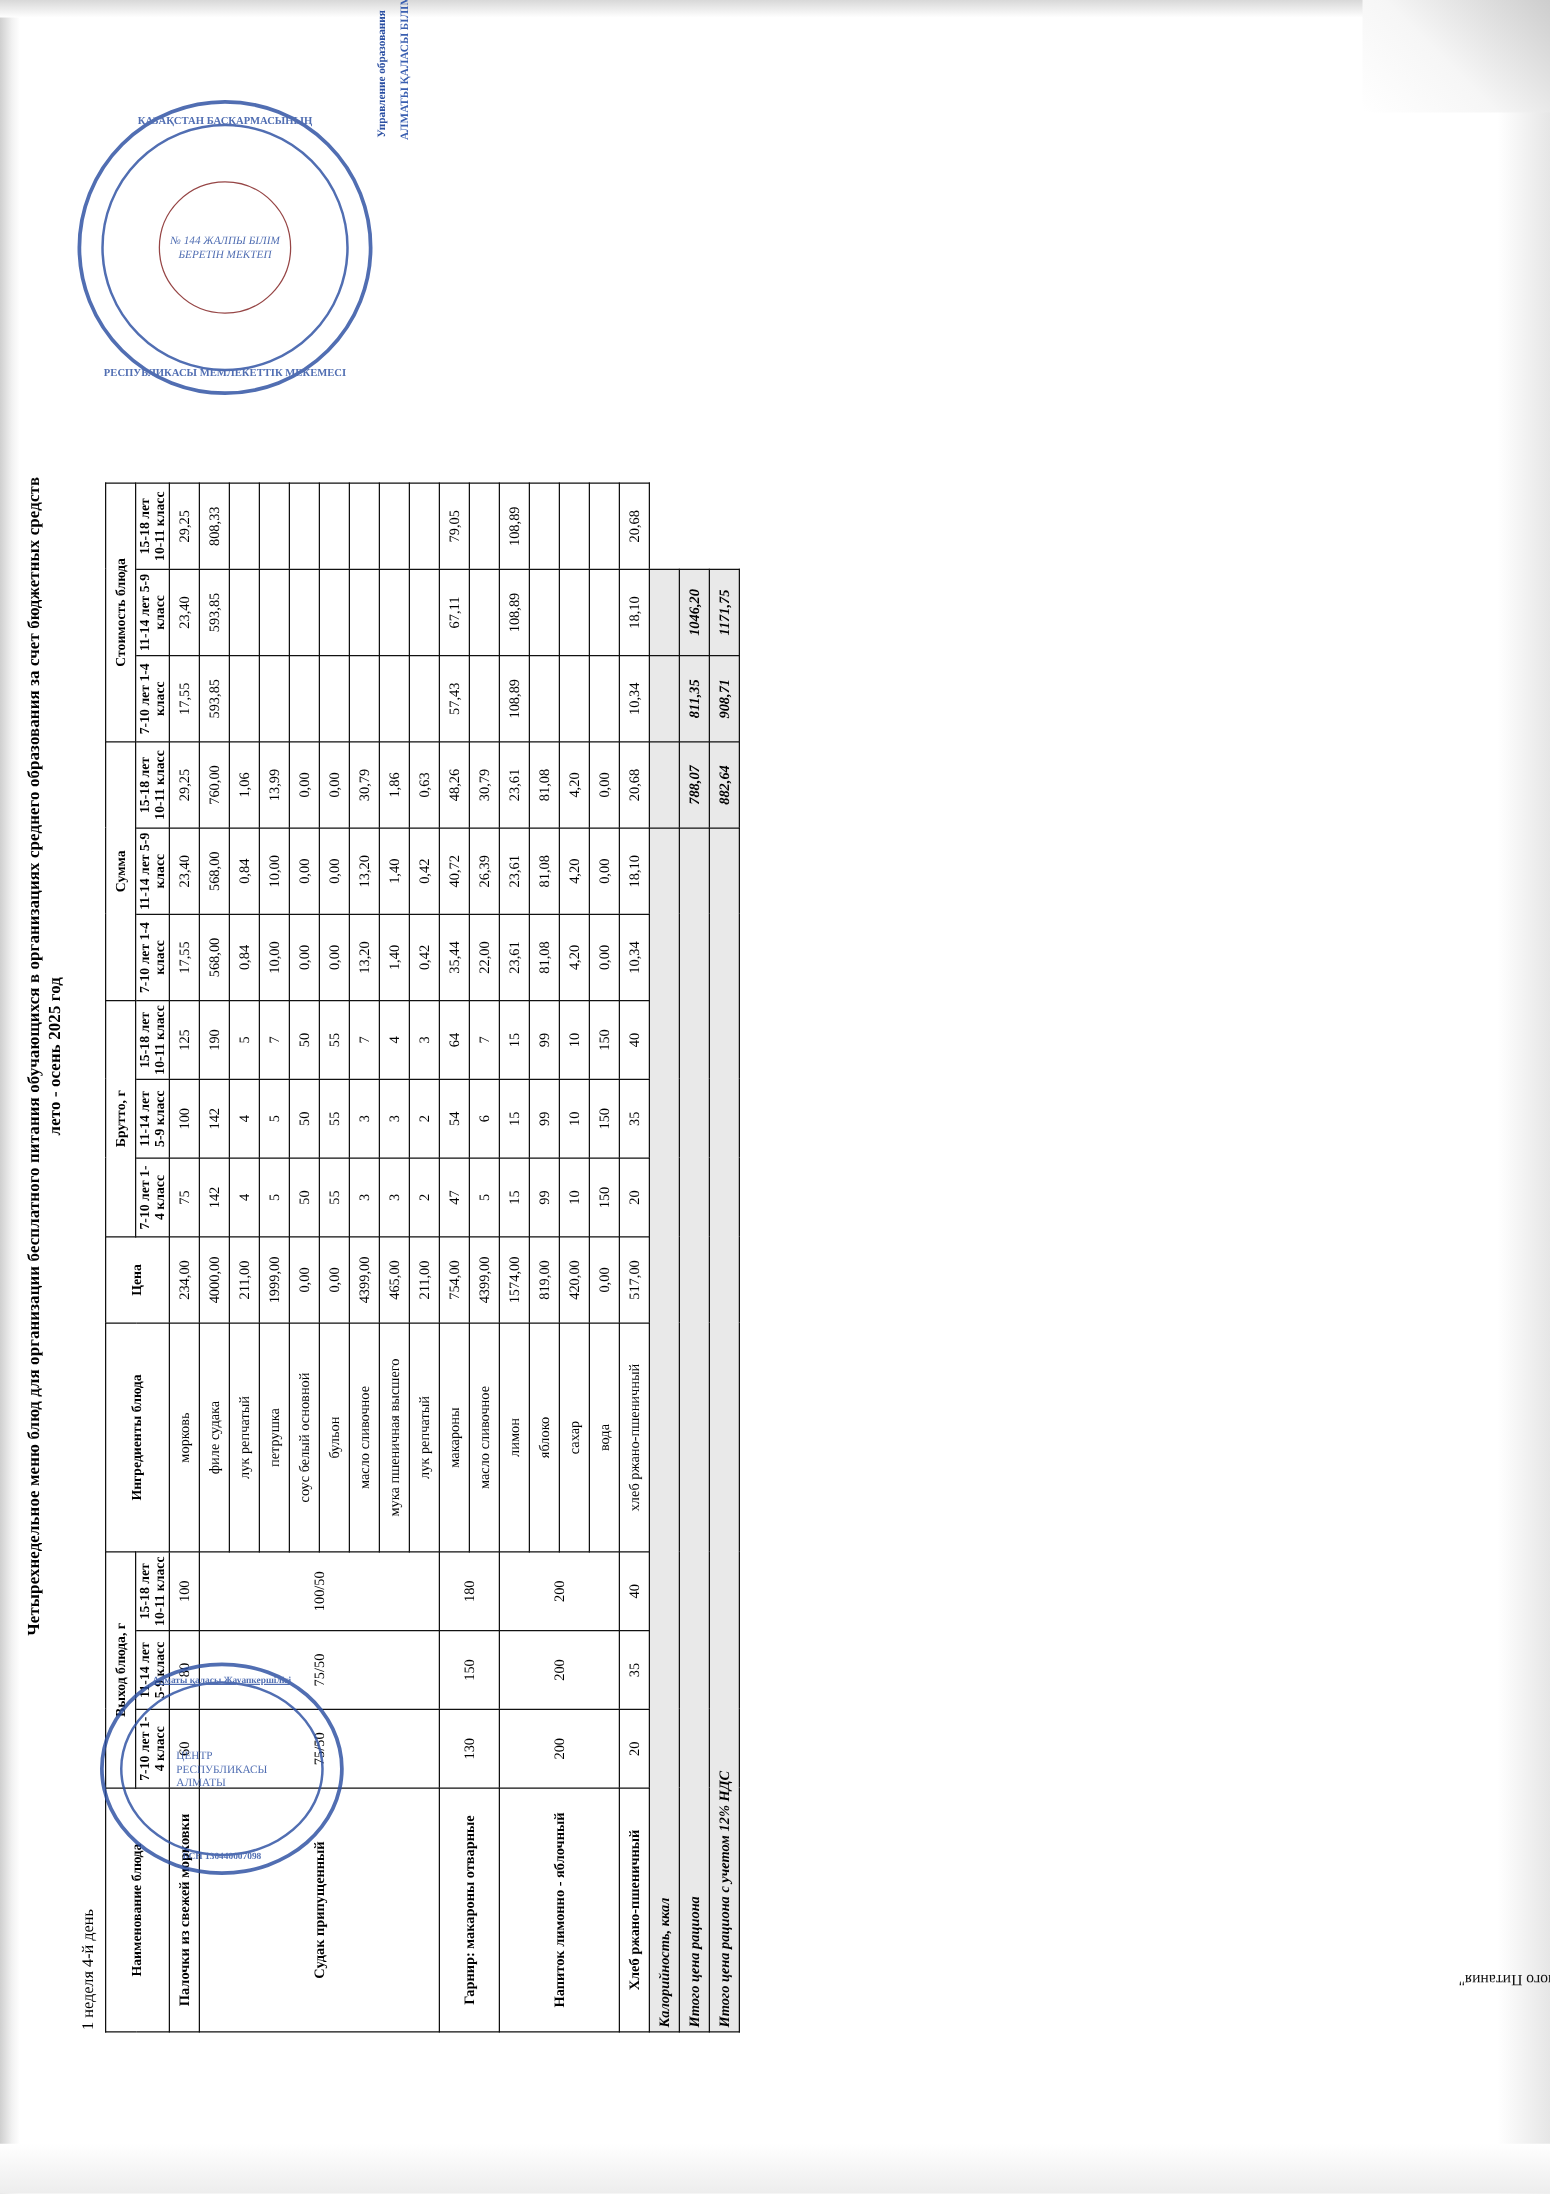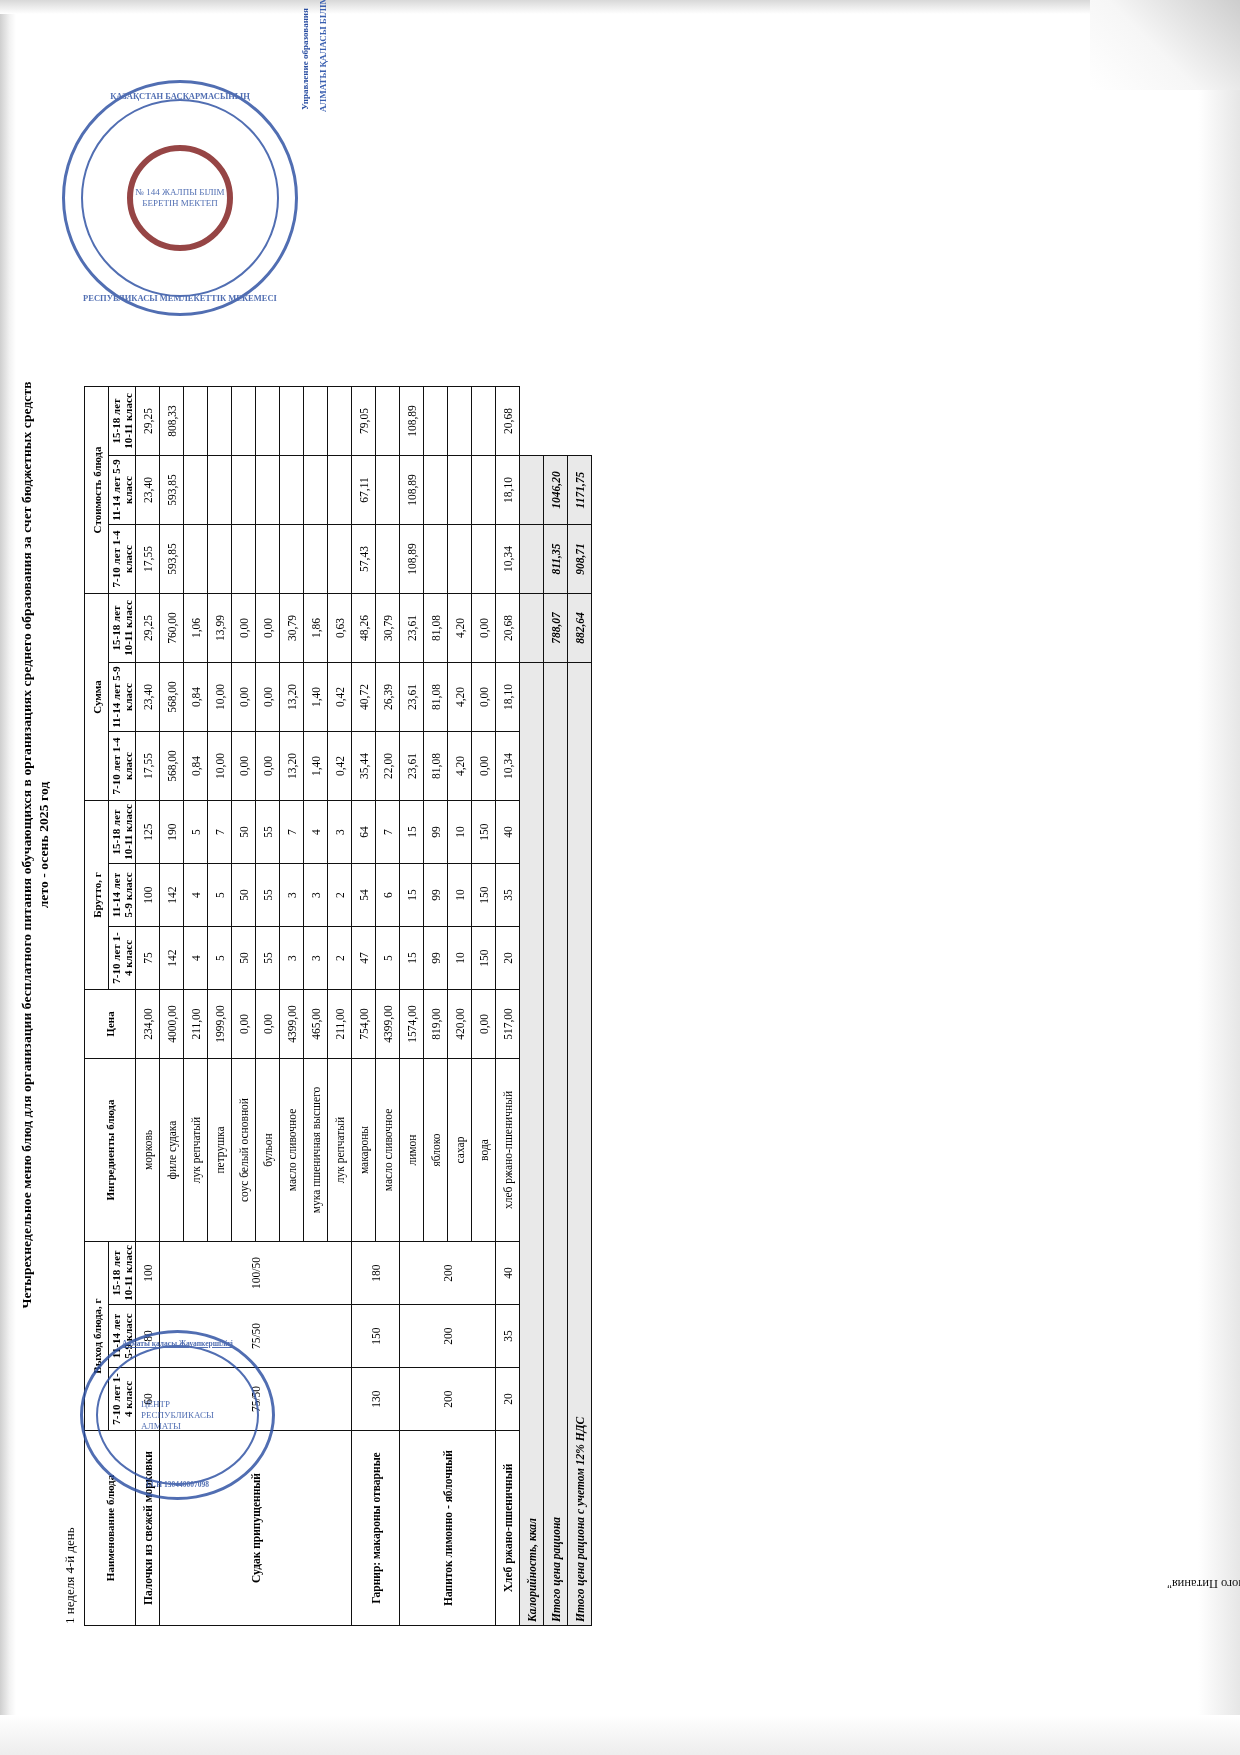--- a/index.html
+++ b/index.html
@@ -72,23 +72,23 @@
     width:236px;height:236px;
     left:62px;top:80px;
     border-width:3px;
   }
   .stamp-round .inner{
     position:absolute;left:16px;top:16px;right:16px;bottom:16px;
     border:2px solid #2b4fa2;border-radius:50%;
   }
   .stamp-round .core{
     position:absolute;left:62px;top:62px;right:62px;bottom:62px;
-    border:6px solid #7f1d1d;border-radius:50%;
+    border:1px solid #7f1d1d;border-radius:50%;
     display:flex;align-items:center;justify-content:center;
-    font-size:9px;text-align:center;line-height:11px;
+    font-size:9px;text-align:center;line-height:11px;font-style:italic;
   }
   .stamp-text-curve{
     position:absolute;width:100%;text-align:center;font-size:8.5px;font-weight:bold;
   }
   .stamp-oval{
     width:195px;height:170px;
     left:80px;top:1330px;
     border-width:3px;
   }
   .stamp-oval .inner{

